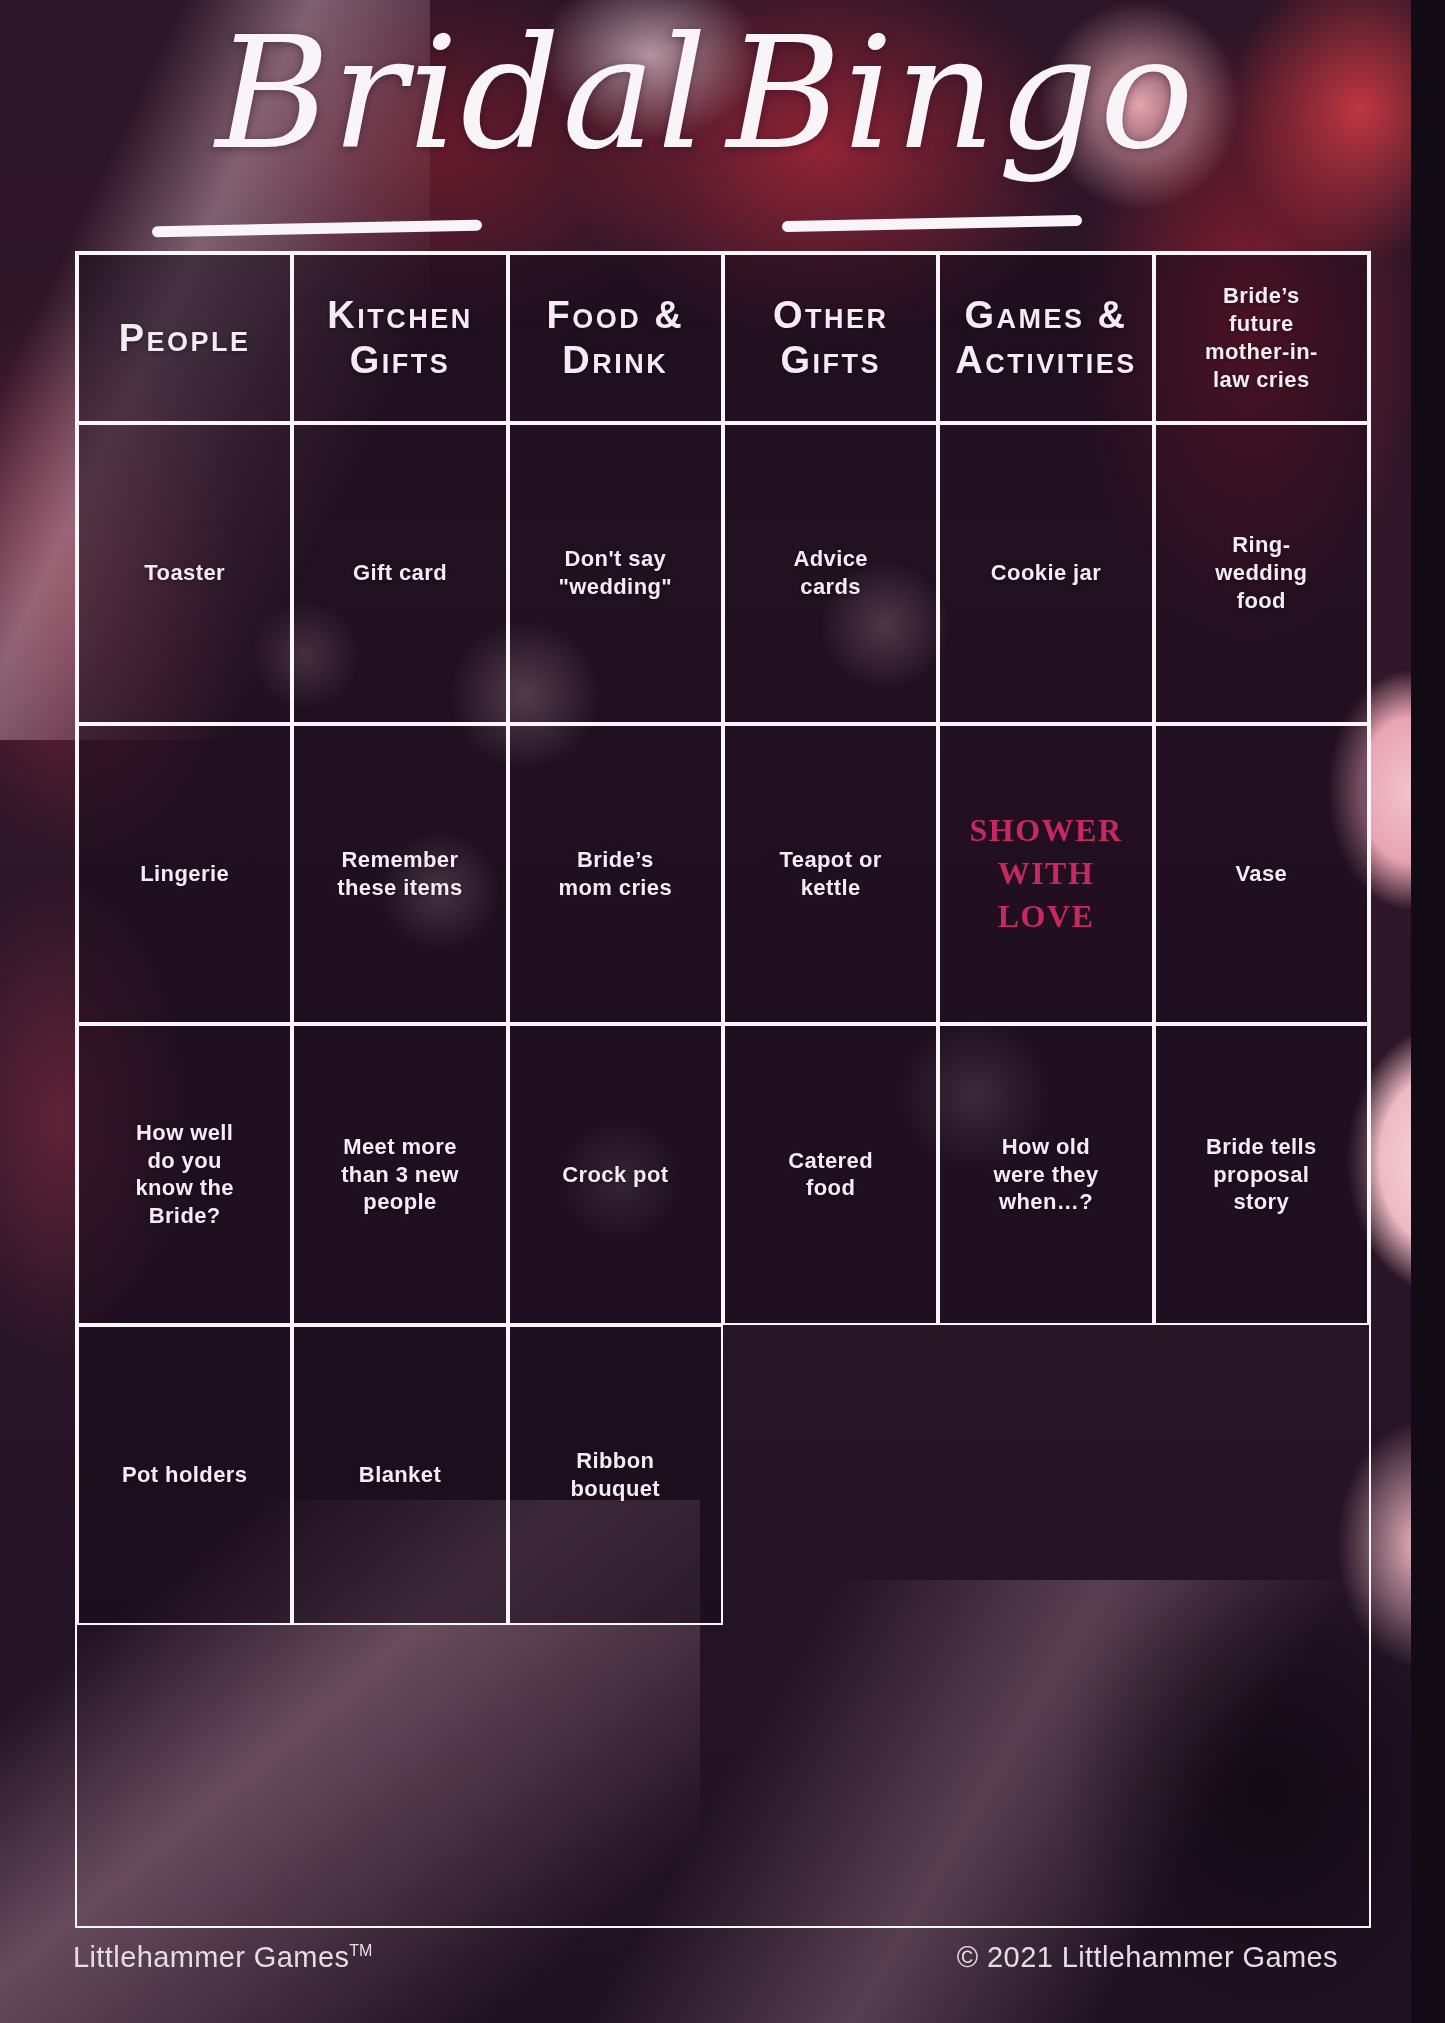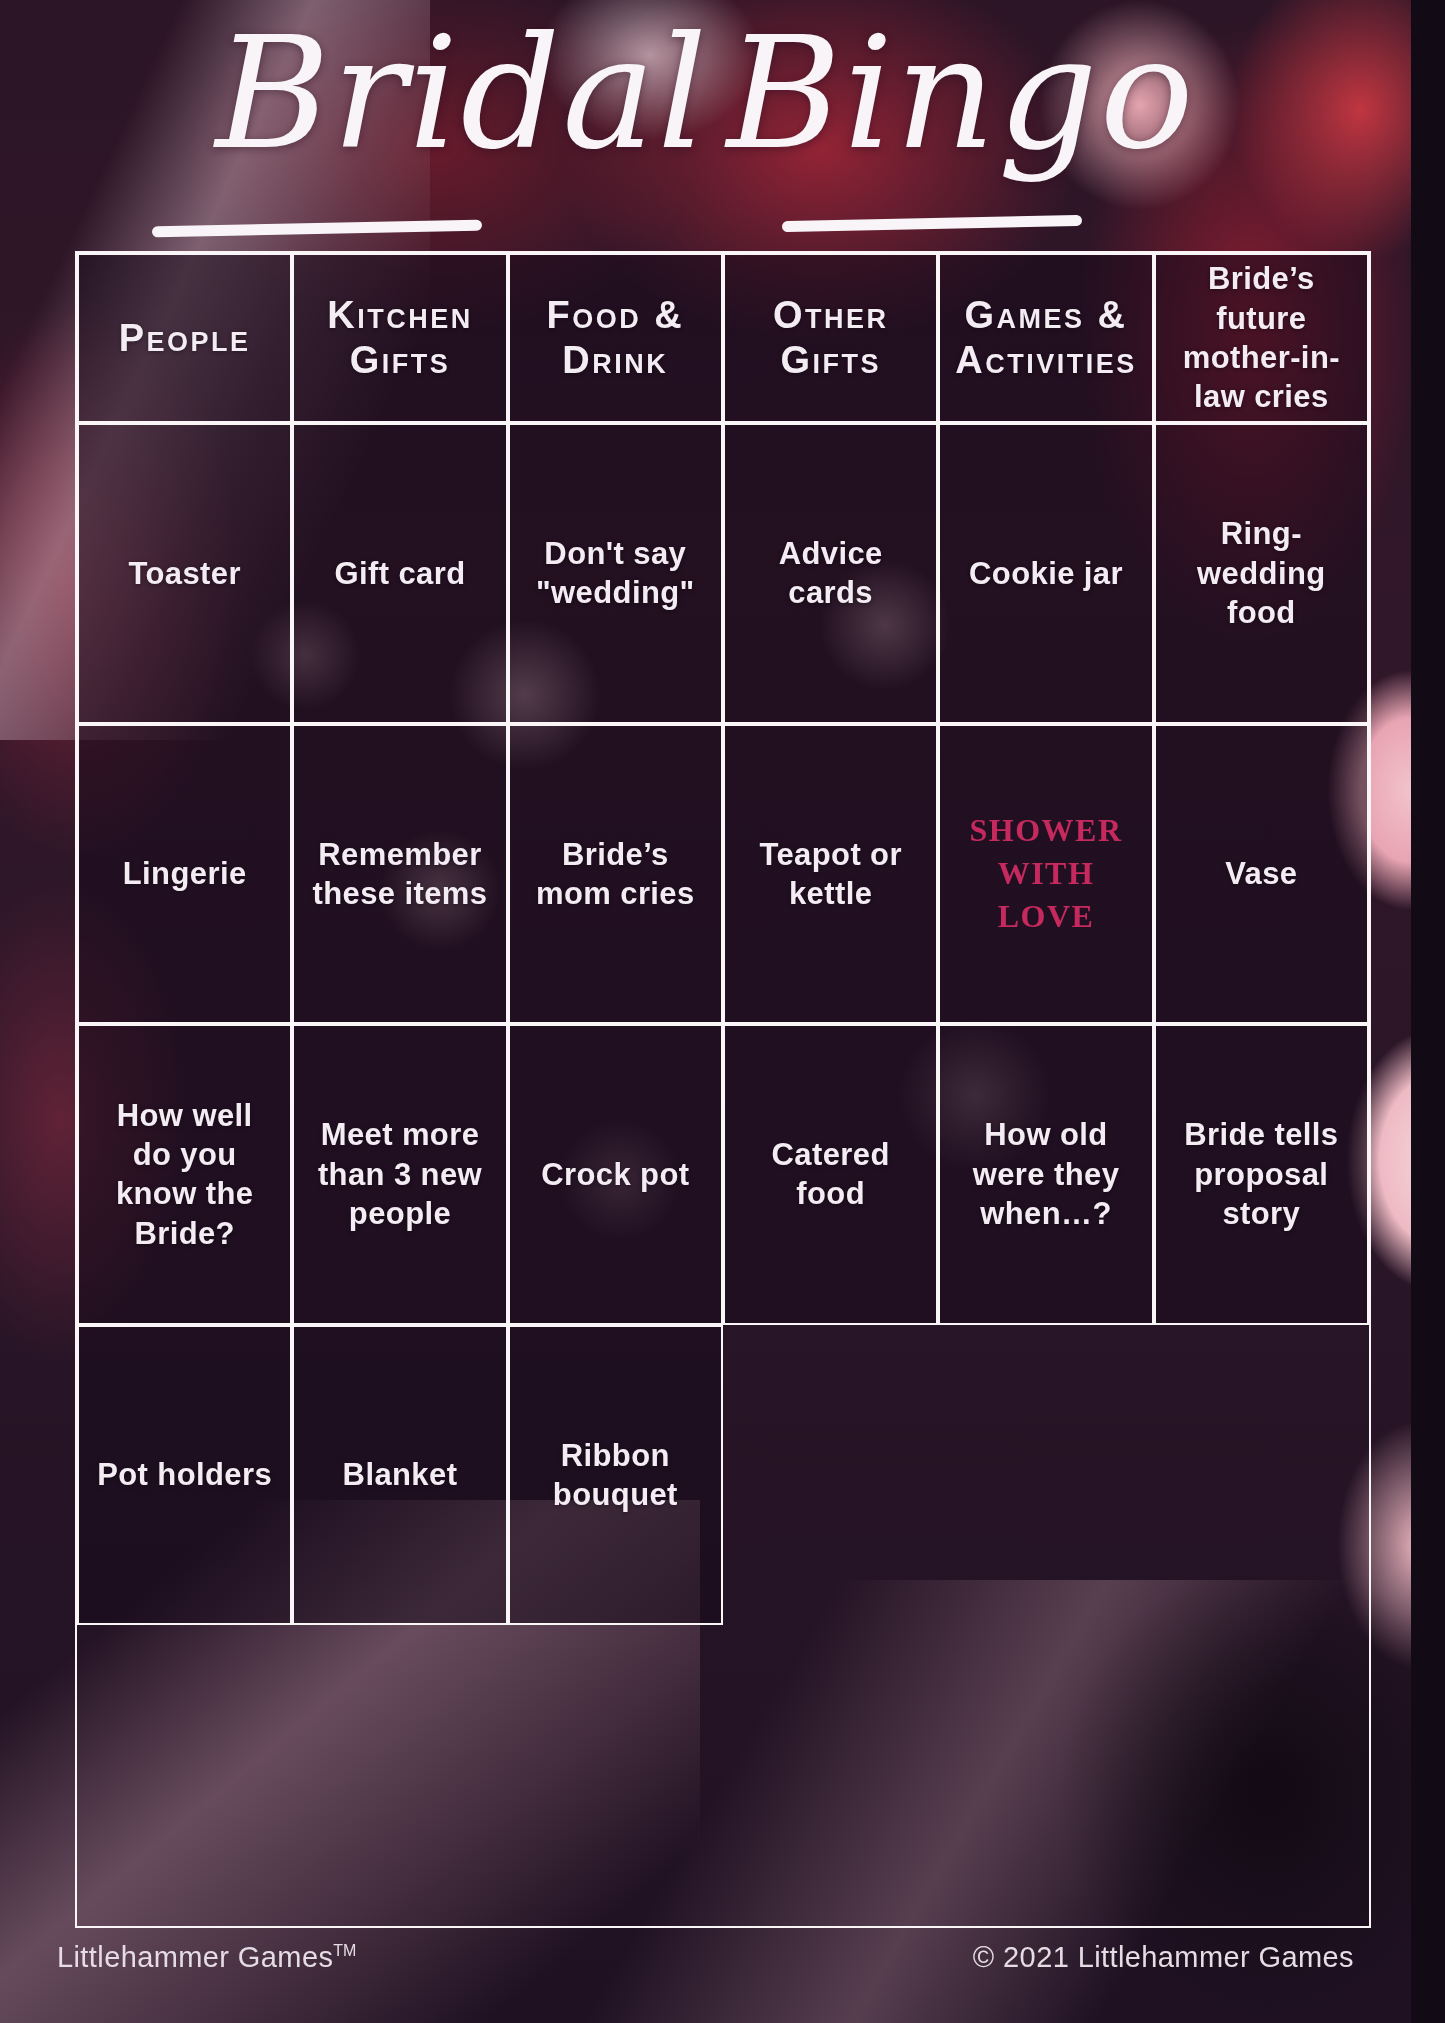--- a/index.html
+++ b/index.html
@@ -65,33 +65,33 @@
     display:flex;align-items:center;justify-content:center;
     text-align:center;padding:10px 12px;
     color:#f3ecf2;text-shadow:0 1px 4px rgba(10,2,12,.45);
   }
   .hcell{
     font-variant:small-caps;font-weight:700;font-size:38px;line-height:1.18;
     letter-spacing:2.5px;
   }
   .cell{
     white-space:pre-line;
-    font-weight:700;font-size:31px;line-height:1.27;letter-spacing:.4px;
+    font-weight:700;font-size:22px;line-height:1.27;letter-spacing:.4px;
   }
   .cell.accent{
     color:var(--accent,#c5295d);font-size:32px;line-height:1.35;letter-spacing:1.5px;
     text-shadow:none;
     font-family:Liberation Serif, serif;
   }
 
   
   .footer{
     position:absolute;z-index:4;left:0;right:0;top:1941px;
     display:flex;justify-content:space-between;align-items:flex-start;
-    padding:0 57px;
+    padding:0 73px;
     color:#e6dce4;font-size:29px;letter-spacing:.4px;
   }
   .footer sup{font-size:16px;vertical-align:super;letter-spacing:0;}
 </style>
 </head>
 <body>
 
 <div class="card" style="--accent: #c5295d;">
 
   <div class="blob b-crimson3"></div>

